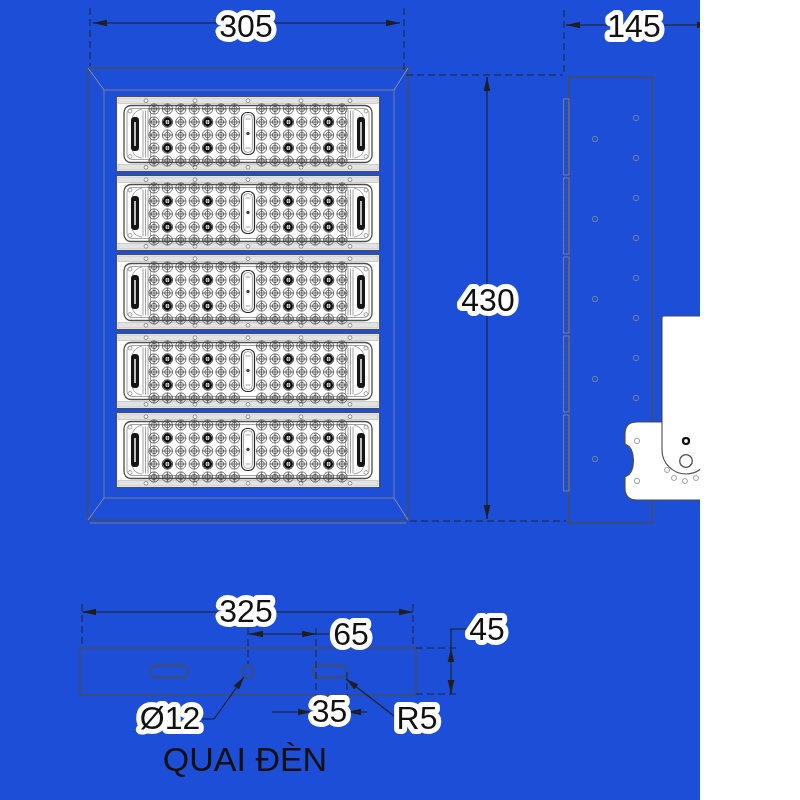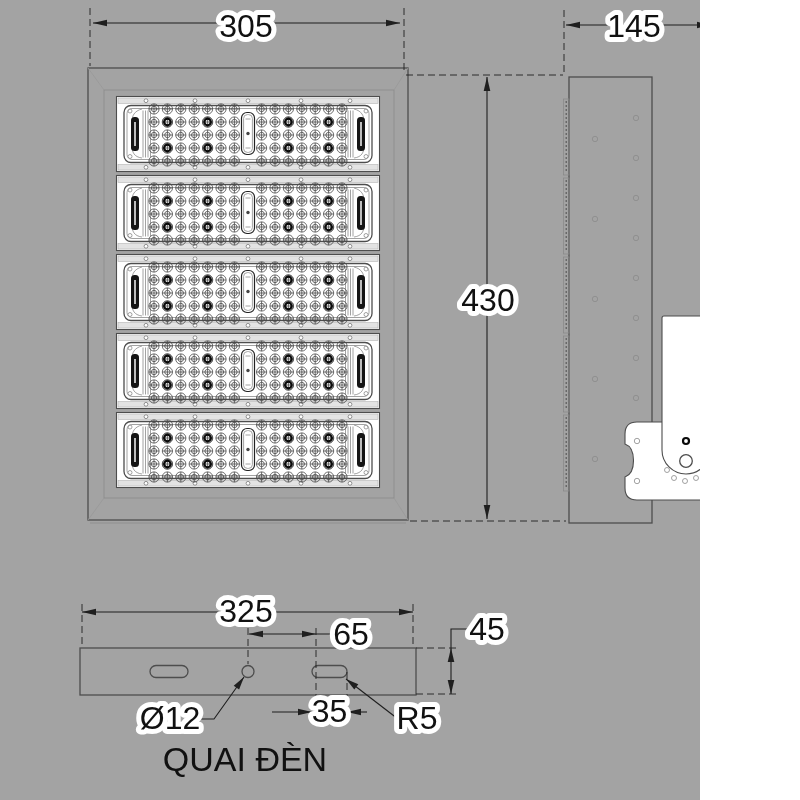--- a/index.html
+++ b/index.html
@@ -1,16 +1,16 @@
 <!DOCTYPE html>
 <html><head>
 <meta charset="utf-8">
 <style>
   html,body{margin:0;padding:0;background:#ffffff;}
-  .stage{position:relative;width:700px;height:800px;background:#a3a3a3;overflow:hidden;}
+  .stage{position:relative;width:700px;height:800px;background:#1d4ed8;overflow:hidden;}
   svg{display:block;}
   .mline{stroke:#4d4d4d;stroke-width:1.3;fill:none;}
   .mline2{stroke:#4d4d4d;stroke-width:1.1;fill:#fff;}
   .thin{stroke:#8a8a8a;stroke-width:0.8;fill:none;}
   .chf{stroke:#9a9a9a;stroke-width:0.9;fill:none;}
   .band{fill:#e3e3e3;stroke:#a8a8a8;stroke-width:0.5;}
   .scw{fill:#fff;stroke:#777;stroke-width:0.8;}
   .lc{stroke:#4a4a4a;stroke-width:0.8;fill:none;}
   .ld{stroke:#0a0a0a;stroke-width:2.2;fill:none;}
   .dln{stroke:#1f1f1f;stroke-width:1.1;fill:none;}

